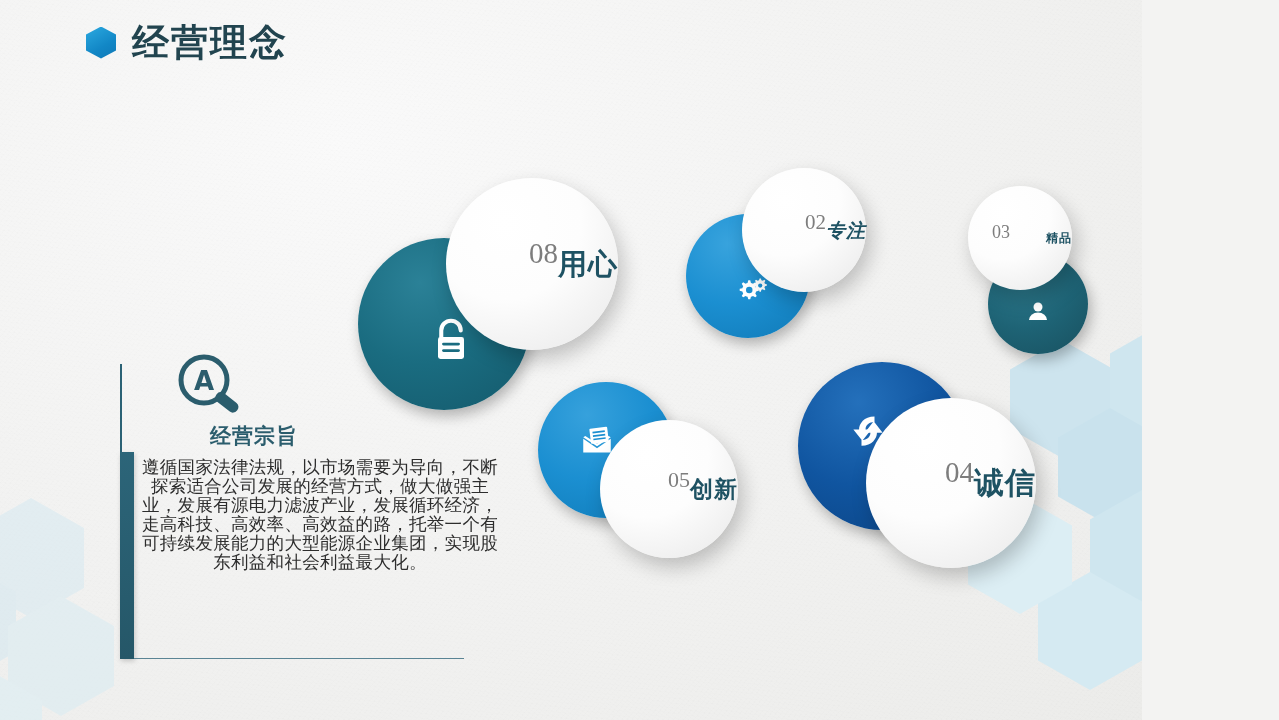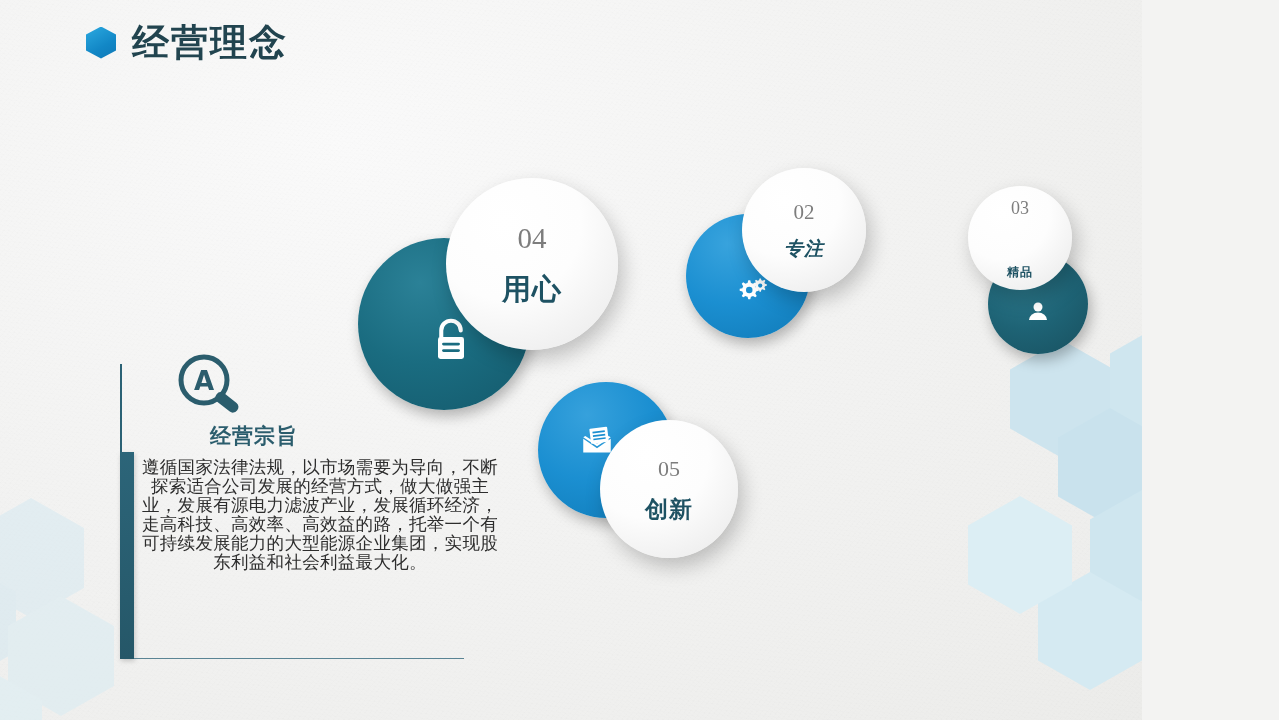--- a/index.html
+++ b/index.html
@@ -72,21 +72,21 @@
   .node{position:absolute;}
   .circ{position:absolute;border-radius:50%;}
   .circ-color{
     display:flex;align-items:center;justify-content:center;
     box-shadow:3px 6px 14px rgba(0,0,0,.28), inset 0 0 0 0 transparent;
   }
   .circ-white{
     background:
       radial-gradient(circle at 34% 26%, #ffffff 0%, #fdfdfd 45%, #f0f0f0 78%, #e4e4e4 100%);
     box-shadow:5px 9px 20px rgba(0,0,0,.22);
-    display:flex;flex-direction:column;align-items:center;justify-content:center;
+    display:flex;align-items:center;justify-content:flex-end;
   }
   .num{
     font-family:"Liberation Serif","DejaVu Serif",serif;
     color:#7d7d7d;font-weight:400;line-height:1;
   }
   .lbl{
     font-family:"DejaVu Sans","Liberation Sans",sans-serif;
     color:#1e5263;font-weight:bold;line-height:1;letter-spacing:1px;
   }
   .glyph{width:60%;height:60%;display:block;}
@@ -140,21 +140,21 @@
     <div class="circ circ-color" style="left:0px;top:60px;width:172px;height:172px;
                 background:radial-gradient(circle at 36% 26%, #2b8197 0%, #1a6c80 48%, #14596b 100%);">
       <svg class="glyph" viewBox="0 0 64 64" style="width:52px;height:52px;margin-left:14px;margin-top:34px;">
         <path d="M20 27 L20 19 a12 12 0 0 1 24 0" fill="none" stroke="#ffffff" stroke-width="5" stroke-linecap="round"></path>
         <rect x="16" y="27" width="32" height="27" rx="3" fill="#ffffff"></rect>
         <rect x="21" y="34" width="22" height="3.6" rx="1.8" fill="#1a6c80"></rect>
         <rect x="21" y="42" width="22" height="3.6" rx="1.8" fill="#1a6c80"></rect>
       </svg>
     </div>
     <div class="circ circ-white" style="left:88px;top:0px;width:172px;height:172px;">
-      <div class="num" style="font-size:29px;margin-bottom:22px;">04</div>
+      <div class="num" style="font-size:29px;margin-bottom:22px;">08</div>
       <div class="lbl" style="font-size:29px;">用心</div>
     </div>
   </div>
 
   <div class="node" style="left:686px;top:168px;width:180px;height:170px;">
     <div class="circ circ-color" style="left:0px;top:46px;width:124px;height:124px;
                 background:radial-gradient(circle at 34% 24%, #38a3dd 0%, #1b8fd1 48%, #1079b6 100%);">
       <svg class="glyph" viewBox="0 0 64 64" style="width:40px;height:40px;margin-left:8px;margin-top:26px;">
         <g fill="#ffffff">
           <path d="M26 18 l3.2 0 1.1 4.3 a12 12 0 0 1 3.2 1.3 l3.8-2.3 2.3 2.3 -2.3 3.8 a12 12 0 0 1 1.3 3.2 l4.3 1.1 0 3.2 -4.3 1.1 a12 12 0 0 1 -1.3 3.2 l2.3 3.8 -2.3 2.3 -3.8-2.3 a12 12 0 0 1 -3.2 1.3 l-1.1 4.3 -3.2 0 -1.1-4.3 a12 12 0 0 1 -3.2-1.3 l-3.8 2.3 -2.3-2.3 2.3-3.8 a12 12 0 0 1 -1.3-3.2 l-4.3-1.1 0-3.2 4.3-1.1 a12 12 0 0 1 1.3-3.2 l-2.3-3.8 2.3-2.3 3.8 2.3 a12 12 0 0 1 3.2-1.3 z"></path>
@@ -177,20 +177,35 @@
         <circle cx="32" cy="24" r="9" fill="#ffffff"></circle>
         <path d="M14 50 a18 15 0 0 1 36 0 z" fill="#ffffff"></path>
       </svg>
     </div>
     <div class="circ circ-white" style="left:0px;top:4px;width:104px;height:104px;gap:36px;">
       <div class="num" style="font-size:18px;margin-bottom:13px;">03</div>
       <div class="lbl" style="font-size:12px;">精品</div>
     </div>
   </div>
 
+  <div class="node" style="left:798px;top:362px;width:238px;height:200px;">
+    <div class="circ circ-color" style="left:0px;top:0px;width:168px;height:168px;
+                background:radial-gradient(circle at 36% 24%, #2470bb 0%, #1055a0 50%, #0b4383 100%);">
+      <svg class="glyph" viewBox="0 0 64 64" style="width:52px;height:52px;margin-left:-28px;margin-top:-30px;">
+        <g fill="#ffffff">
+          <path d="M40 14 c-13 0 -19 9 -19 16 l-7 0 11 14 11-14 -7 0 c0-5 4-9 11-9 z"></path>
+          <path d="M24 50 c13 0 19-9 19-16 l7 0 -11-14 -11 14 7 0 c0 5 -4 9 -11 9 z"></path>
+        </g>
+      </svg>
+    </div>
+    <div class="circ circ-white" style="left:68px;top:36px;width:170px;height:170px;">
+      <div class="num" style="font-size:29px;margin-bottom:22px;">04</div>
+      <div class="lbl" style="font-size:30px;">诚信</div>
+    </div>
+  </div>
 
   <div class="node" style="left:538px;top:382px;width:200px;height:182px;">
     <div class="circ circ-color" style="left:0px;top:0px;width:136px;height:136px;
                 background:radial-gradient(circle at 36% 24%, #36a1dc 0%, #1b8fd1 48%, #0f7ab7 100%);">
       <svg class="glyph" viewBox="0 0 64 64" style="width:44px;height:44px;margin-left:-18px;margin-top:-20px;">
         <g fill="#ffffff">
           <rect x="22" y="14" width="26" height="22" rx="1.5" transform="rotate(-7 35 25)"></rect>
           <path d="M12 30 l20 14 20-14 0 20 -40 0 z"></path>
           <path d="M12 28 l20 13 20-13 -3-2 -17 11 -17-11 z"></path>
         </g>

